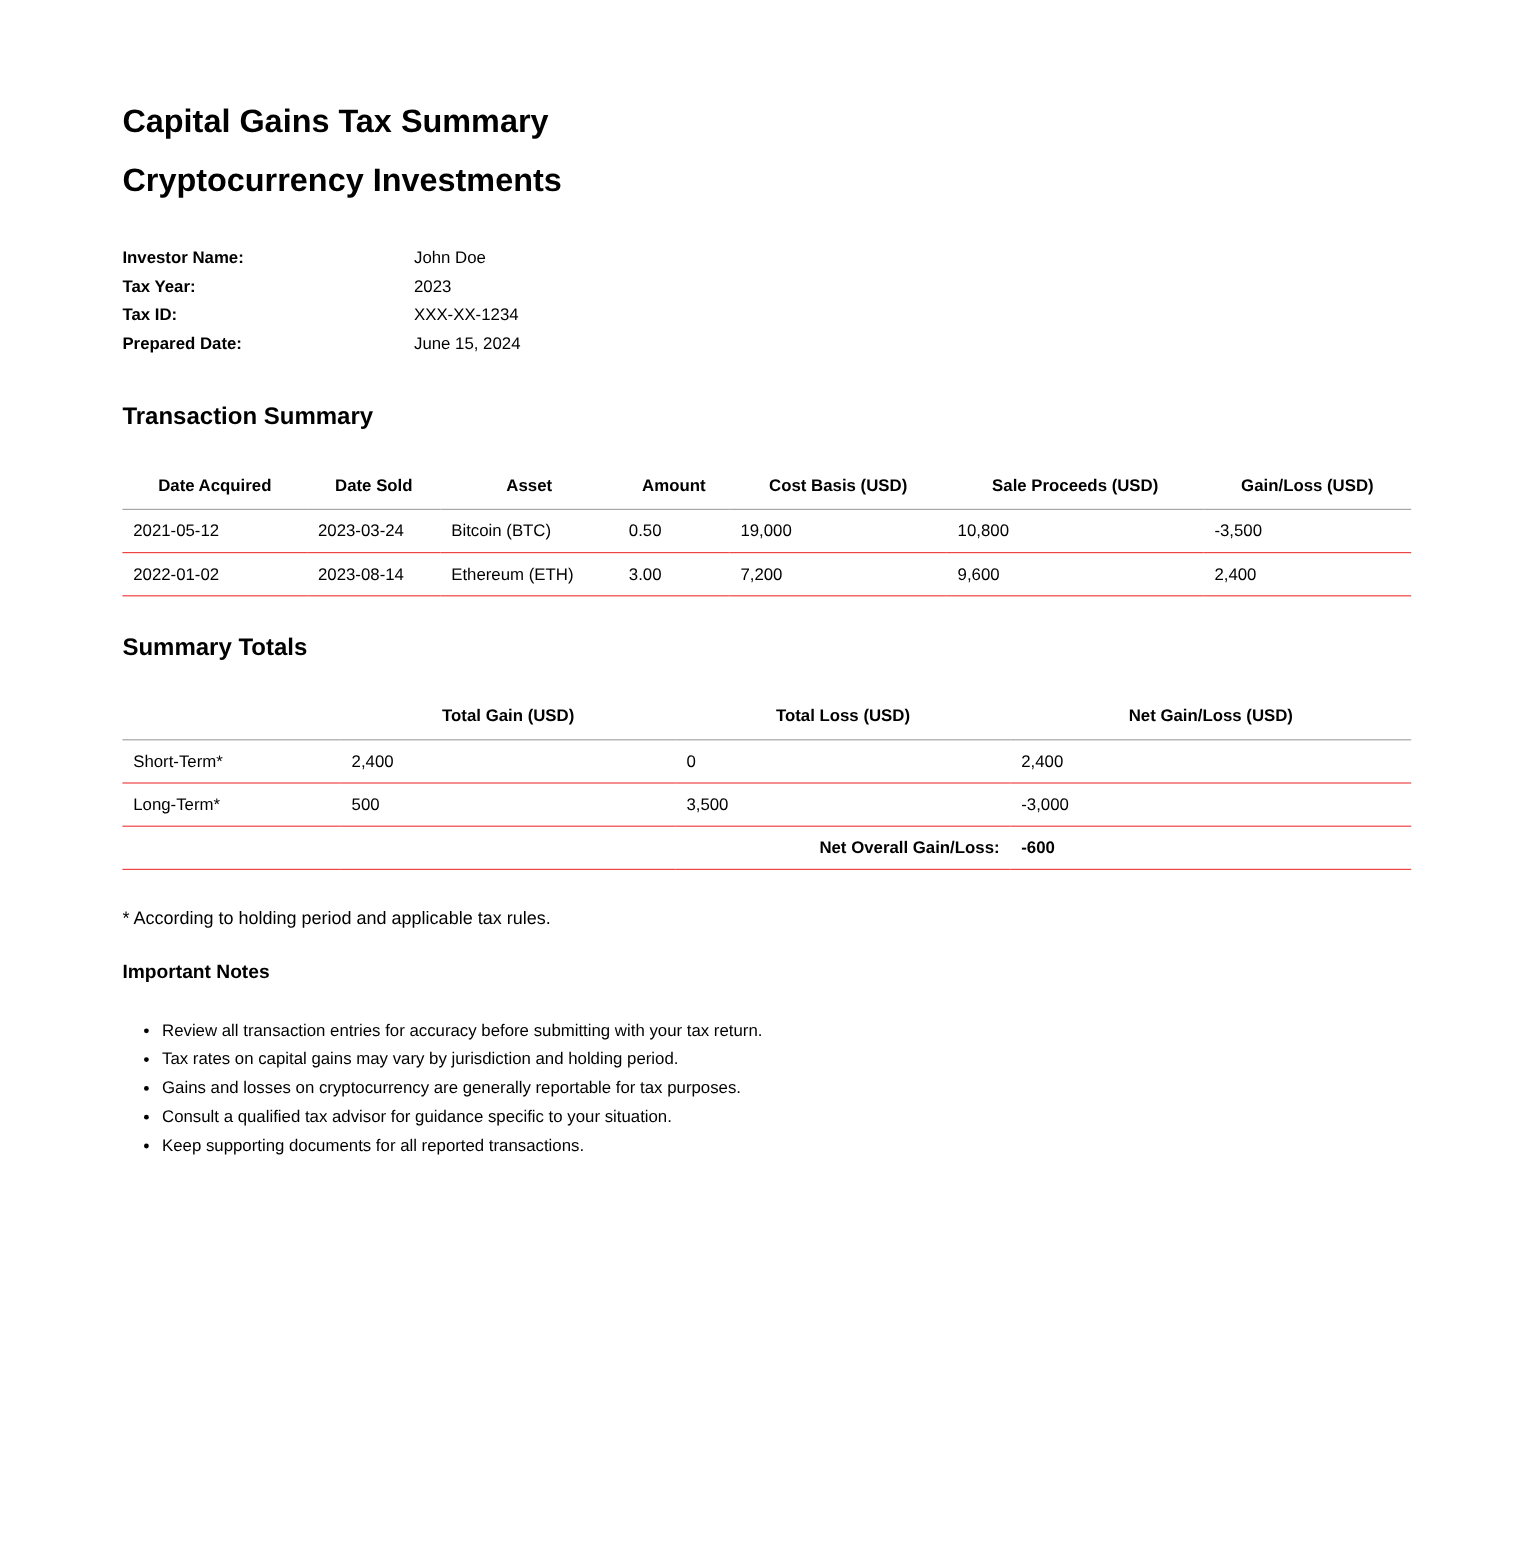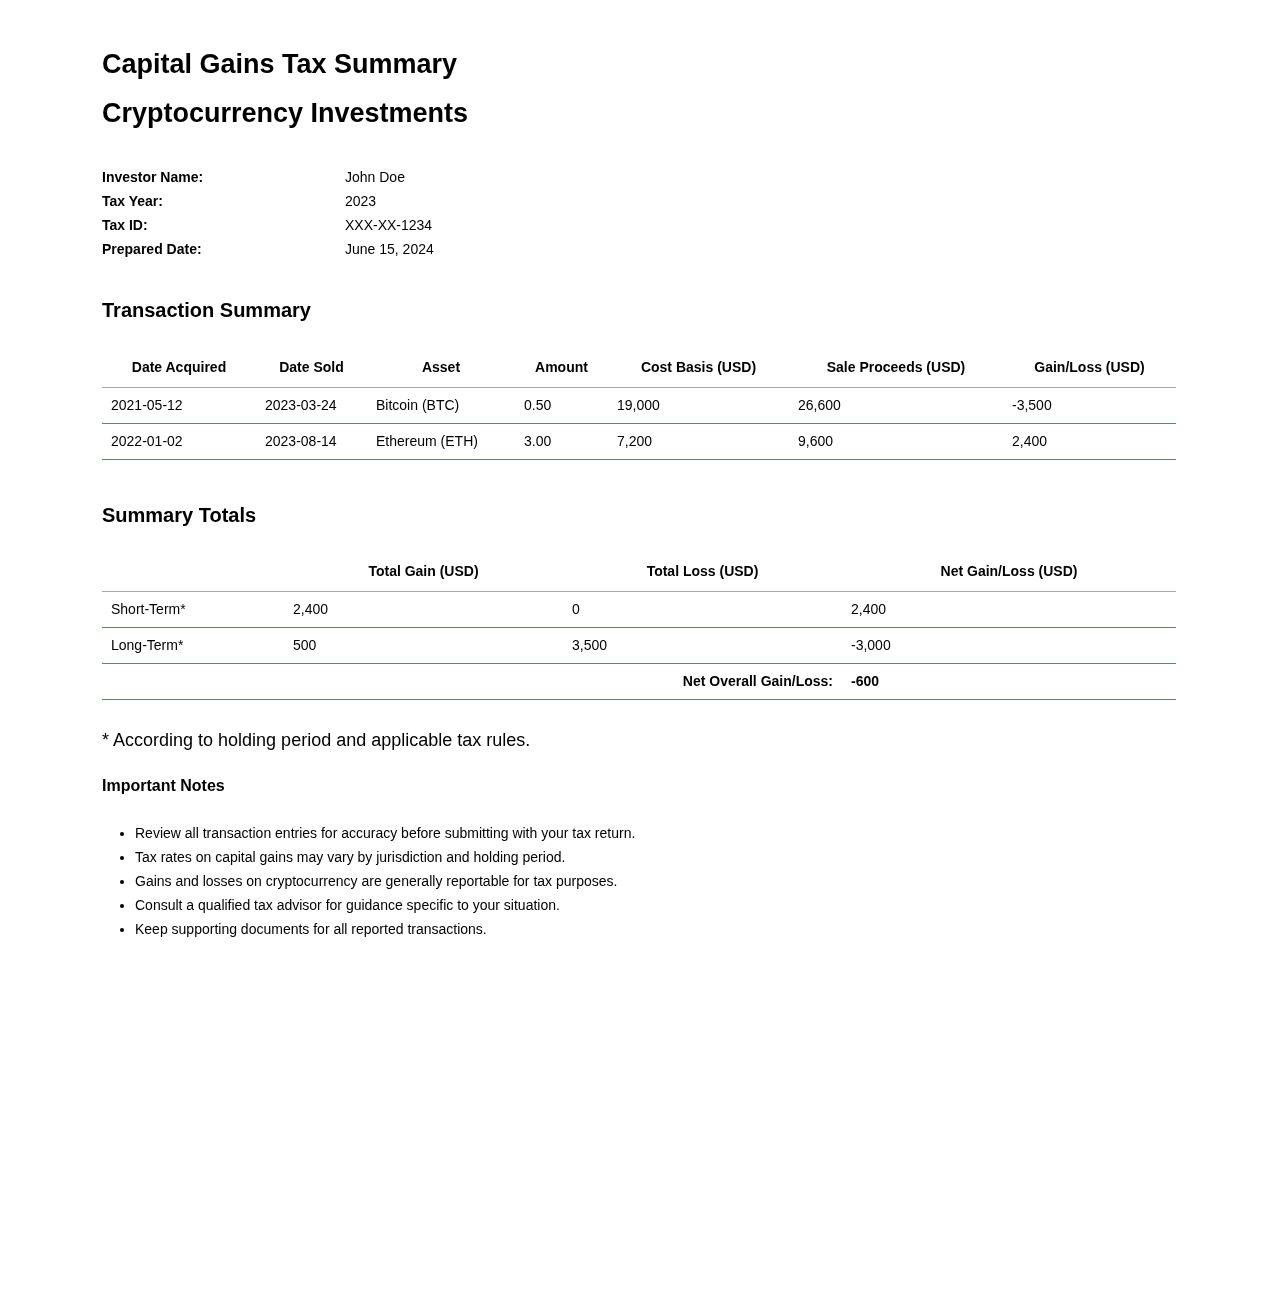--- a/index.html
+++ b/index.html
@@ -5,54 +5,54 @@
   * { box-sizing: border-box; }
   html, body { margin: 0; padding: 0; background: #ffffff; }
   body {
     width: 1278px; height: 1300px;
     font-family: "Liberation Sans", sans-serif;
     color: #000000;
     -webkit-font-smoothing: antialiased;
   }
   .page {
     width: 1278px; height: 1300px;
-    padding: 49px 102px 0 102px;
+    padding: 86px 102px 0 102px;
   }
   .title {
     font-size: 27px; font-weight: bold;
     line-height: 31px; margin: 0 0 18px 0;
   }
   .title.second { margin-bottom: 12px; }
 
   .info-block { margin-top: 36px; }
   .info-row { display: flex; line-height: 24px; font-size: 14px; }
   .info-label { width: 243px; font-weight: bold; }
   .info-value { flex: 1; }
 
   h2.section-heading {
     font-size: 20px; font-weight: bold;
     line-height: 23px; margin: 38px 0 25px 0;
   }
-  h2.section-heading.totals { margin-top: 44px; margin-bottom: 24px; }
+  h2.section-heading.totals { margin-top: 32px; margin-bottom: 24px; }
 
   table { border-collapse: collapse; width: 1074px; table-layout: fixed; font-size: 14px; }
   th {
     text-align: center; font-weight: bold;
     padding: 12px 9px;
     border-bottom: 1px solid #a6a6a6;
   }
   td {
     text-align: left;
     padding: 9px 9px 10px 9px;
     border-bottom: 1px solid #ef4444;
   }
   .right { text-align: right; }
   .bold  { font-weight: bold; }
 
-  .footnote { font-size: 18px; line-height: 15px; margin-top: 33px; }
+  .footnote { font-size: 15px; line-height: 15px; margin-top: 33px; }
 
   h3.notes-heading {
     font-size: 16px; font-weight: bold;
     line-height: 19px; margin: 28px 0 26px 0;
   }
   ul.notes-list { margin: 12px; padding: 0 0 0 21px; font-size: 14px; }
   ul.notes-list li { line-height: 24px; }
 </style>
 </head>
 <body>
@@ -104,21 +104,21 @@
         <th>Gain/Loss (USD)</th>
       </tr>
     </thead>
     <tbody>
       <tr>
         <td>2021-05-12</td>
         <td>2023-03-24</td>
         <td>Bitcoin (BTC)</td>
         <td>0.50</td>
         <td>19,000</td>
-        <td>26,600</td>
+        <td>10,800</td>
         <td>-3,500</td>
       </tr>
       <tr>
         <td>2022-01-02</td>
         <td>2023-08-14</td>
         <td>Ethereum (ETH)</td>
         <td>3.00</td>
         <td>7,200</td>
         <td>9,600</td>
         <td>2,400</td>

